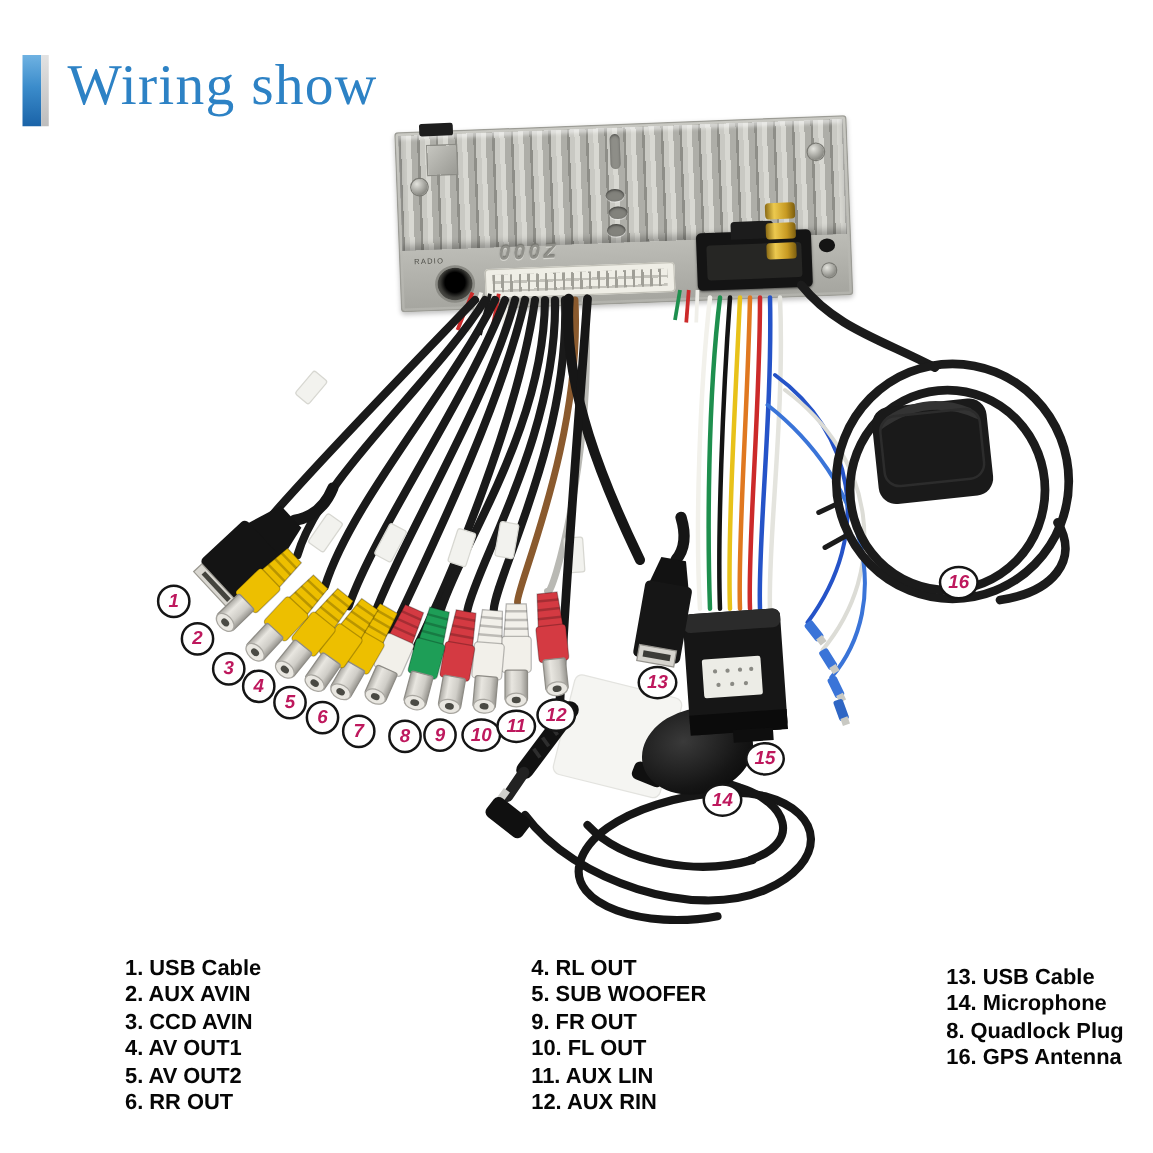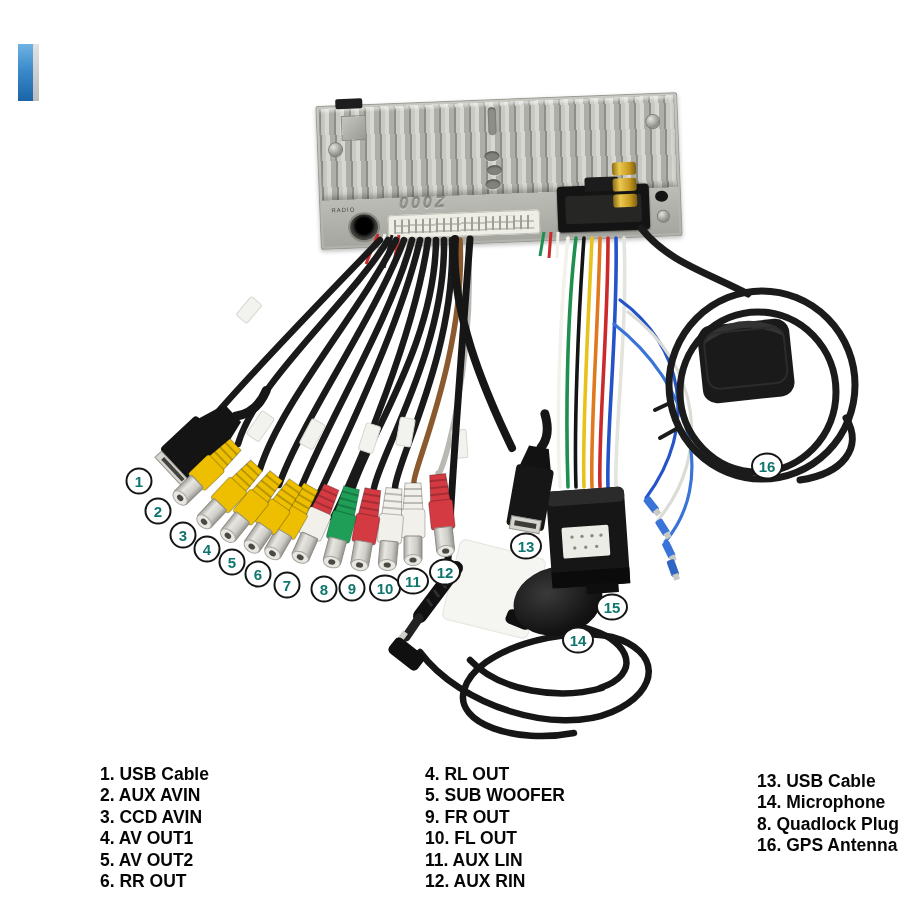--- a/index.html
+++ b/index.html
@@ -51,34 +51,35 @@
   .sma{position:absolute;left:294px;top:68px;width:24px;height:46px;}
   .sma .nut{position:absolute;left:0;width:24px;height:13px;border-radius:3px;
         background:linear-gradient(90deg,#8a6a14,#e8c salvage);}
   .sma .nut{background:linear-gradient(90deg,#8a6a14,#ecc94f 30%,#c79a22 70%,#7c5e10);}
   .hole-right{position:absolute;left:336px;top:98px;width:13px;height:11px;border-radius:50%;background:#141414;}
   
   .scene{position:absolute;left:0;top:0;z-index:3;}
   
   #callouts{position:absolute;left:0;top:0;width:922px;height:922px;z-index:6;}
   .callout{position:absolute;box-sizing:border-box;width:27px;height:27px;border:2.4px solid #151515;
-        border-radius:50%;background:#fff;color:#0f766e;font-size:15px;font-weight:600;
-        display:flex;align-items:center;justify-content:center;transform:translate(-50%,-50%);}
+        border-radius:50%;background:#fff;color:#be185d;font-size:15px;font-weight:600;
+        display:flex;align-items:center;justify-content:center;transform:translate(-50%,-50%);font-style:italic;}
   .callout.len2{width:32px;}
   
   .legend-col{position:absolute;z-index:5;}
   .legend-item{font-size:17.5px;font-weight:700;color:#060606;line-height:21.4px;white-space:nowrap;}
 </style>
 </head>
 <body>
 
 <div class="stage">
 
   <div class="title-bar"></div>
   <div class="title-bar-shadow"></div>
+  <h1 class="title-text">Wiring show</h1>
 
   <div class="unit">
     <div class="fins"></div>
     <div class="unit-lower"></div>
     <div class="unit-tab"></div>
     <div class="unit-sticker"></div>
     <div class="screw" style="left:12px;top:38px;"></div>
     <div class="screw" style="left:330px;top:22px;"></div>
     <div class="screw" style="left:338px;top:118px;width:11px;height:11px;"></div>
     <div class="keyhole"></div>

